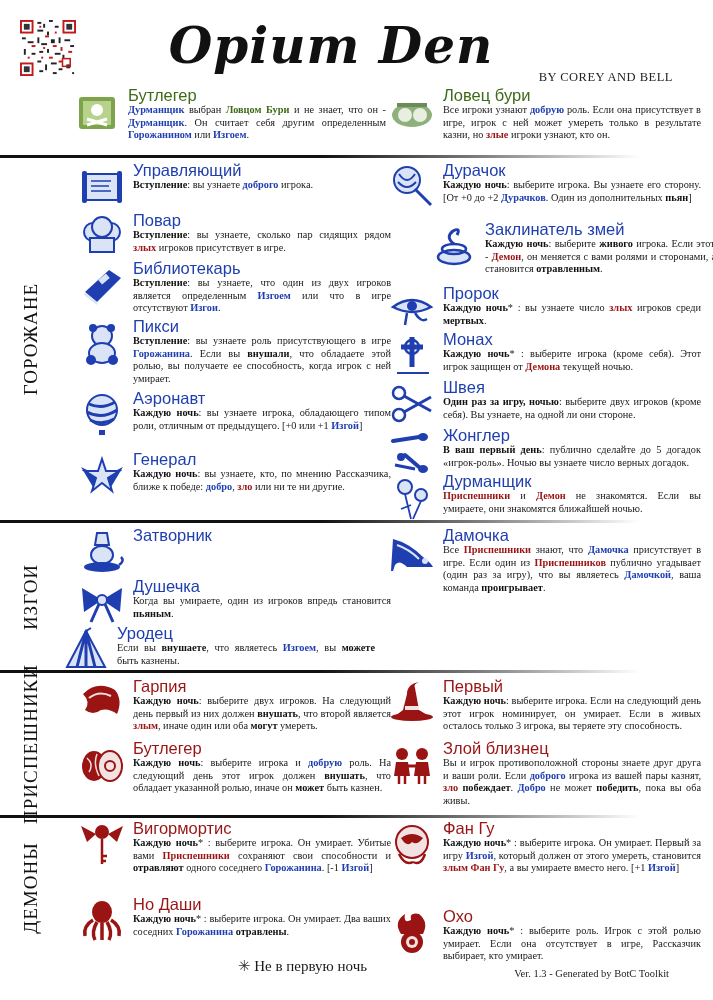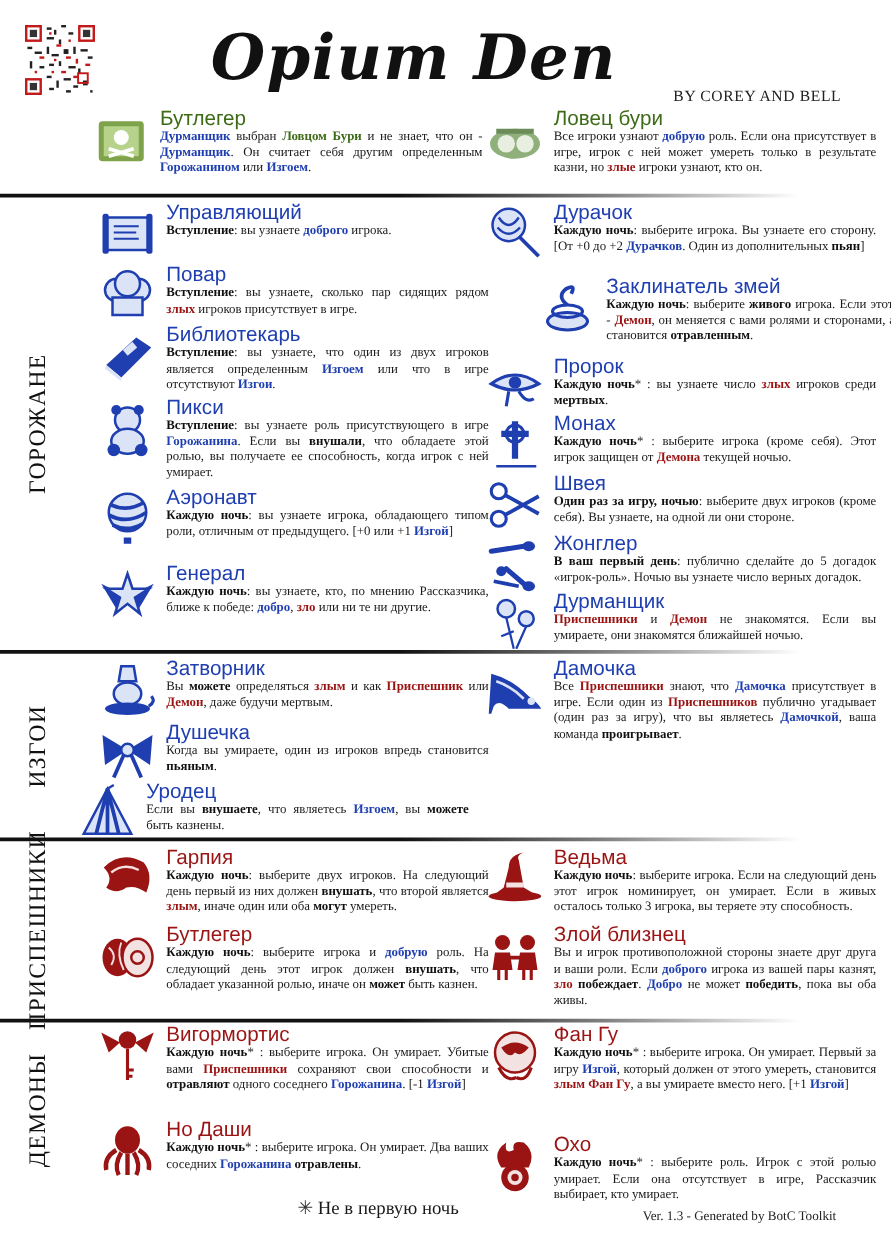--- a/index.html
+++ b/index.html
@@ -262,21 +262,20 @@
       <div class="text"><span class="kr">Приспешники</span><span> и </span><span class="kr">Демон</span><span> не знакомятся. Если вы умираете, они знакомятся ближайшей ночью.</span></div>
     </div>
     <div class="role good" style="left: 133px; top: 527px;">
       <span class="icon"><svg viewBox="0 0 46 46" width="46" height="46">
           <path d="M18 4 L28 4 L30 16 L16 16 Z" fill="#dbe4f7" stroke="#1f3fb0" stroke-width="2"></path>
           <ellipse cx="23" cy="26" rx="11" ry="9" fill="#dbe4f7" stroke="#1f3fb0" stroke-width="2"></ellipse>
           <ellipse cx="23" cy="38" rx="18" ry="5" fill="#1f3fb0"></ellipse>
           <path d="M40 36 Q46 32 42 28" stroke="#1f3fb0" stroke-width="2.5" fill="none"></path>
         </svg></span>
       <div class="name">Затворник</div>
-      <div class="text"><span>Вы </span><span class="b">можете</span><span> определяться </span><span class="kr">злым</span><span> и как </span><span class="kr">Приспешник</span><span> или </span><span class="kr">Демон</span><span>, даже будучи мертвым.</span></div>
     </div>
     <div class="role good" style="left: 133px; top: 578px;">
       <span class="icon"><svg viewBox="0 0 46 46" width="46" height="46">
           <path d="M23 20 L3 8 L5 32 Z" fill="#1f3fb0"></path>
           <path d="M23 20 L43 8 L41 32 Z" fill="#1f3fb0"></path>
           <circle cx="23" cy="20" r="5" fill="#dbe4f7" stroke="#1f3fb0" stroke-width="2"></circle>
           <path d="M20 24 L12 42 M26 24 L34 42" stroke="#1f3fb0" stroke-width="3"></path>
         </svg></span>
       <div class="name">Душечка</div>
       <div class="text"><span>Когда вы умираете, один из игроков впредь становится </span><span class="b">пьяным</span><span>.</span></div>
@@ -316,21 +315,21 @@
         </svg></span>
       <div class="name">Бутлегер</div>
       <div class="text"><span class="b">Каждую ночь</span><span>: выберите игрока и </span><span class="kb">добрую</span><span> роль. На следующий день этот игрок должен </span><span class="b">внушать</span><span>, что обладает указанной ролью, иначе он </span><span class="b">может</span><span> быть казнен.</span></div>
     </div>
     <div class="role evil" style="left: 443px; top: 678px;">
       <span class="icon"><svg viewBox="0 0 46 46" width="46" height="46">
           <path d="M6 36 L40 36 L30 30 L26 8 Q24 4 30 2 Q18 4 18 14 L14 30 Z" fill="#9a1414"></path>
           <ellipse cx="23" cy="37" rx="21" ry="4" fill="#9a1414"></ellipse>
           <rect x="16" y="26" width="14" height="4" fill="#f3e2e2"></rect>
         </svg></span>
-      <div class="name">Ведьма</div>
+      <div class="name">Первый</div>
       <div class="text"><span class="b">Каждую ночь</span><span>: выберите игрока. Если на следующий день этот игрок номинирует, он умирает. Если в живых осталось только 3 игрока, вы теряете эту способность.</span></div>
     </div>
     <div class="role evil" style="left: 443px; top: 740px;">
       <span class="icon"><svg viewBox="0 0 46 46" width="46" height="46">
           <circle cx="13" cy="12" r="6" fill="#9a1414"></circle>
           <circle cx="33" cy="12" r="6" fill="#9a1414"></circle>
           <path d="M7 20 L19 20 L21 34 L5 34 Z" fill="#9a1414"></path>
           <path d="M27 20 L39 20 L41 34 L25 34 Z" fill="#9a1414"></path>
           <path d="M19 24 L27 24" stroke="#9a1414" stroke-width="3"></path>
           <path d="M10 34 L10 42 M16 34 L16 42 M30 34 L30 42 M36 34 L36 42" stroke="#9a1414" stroke-width="2.5"></path>

